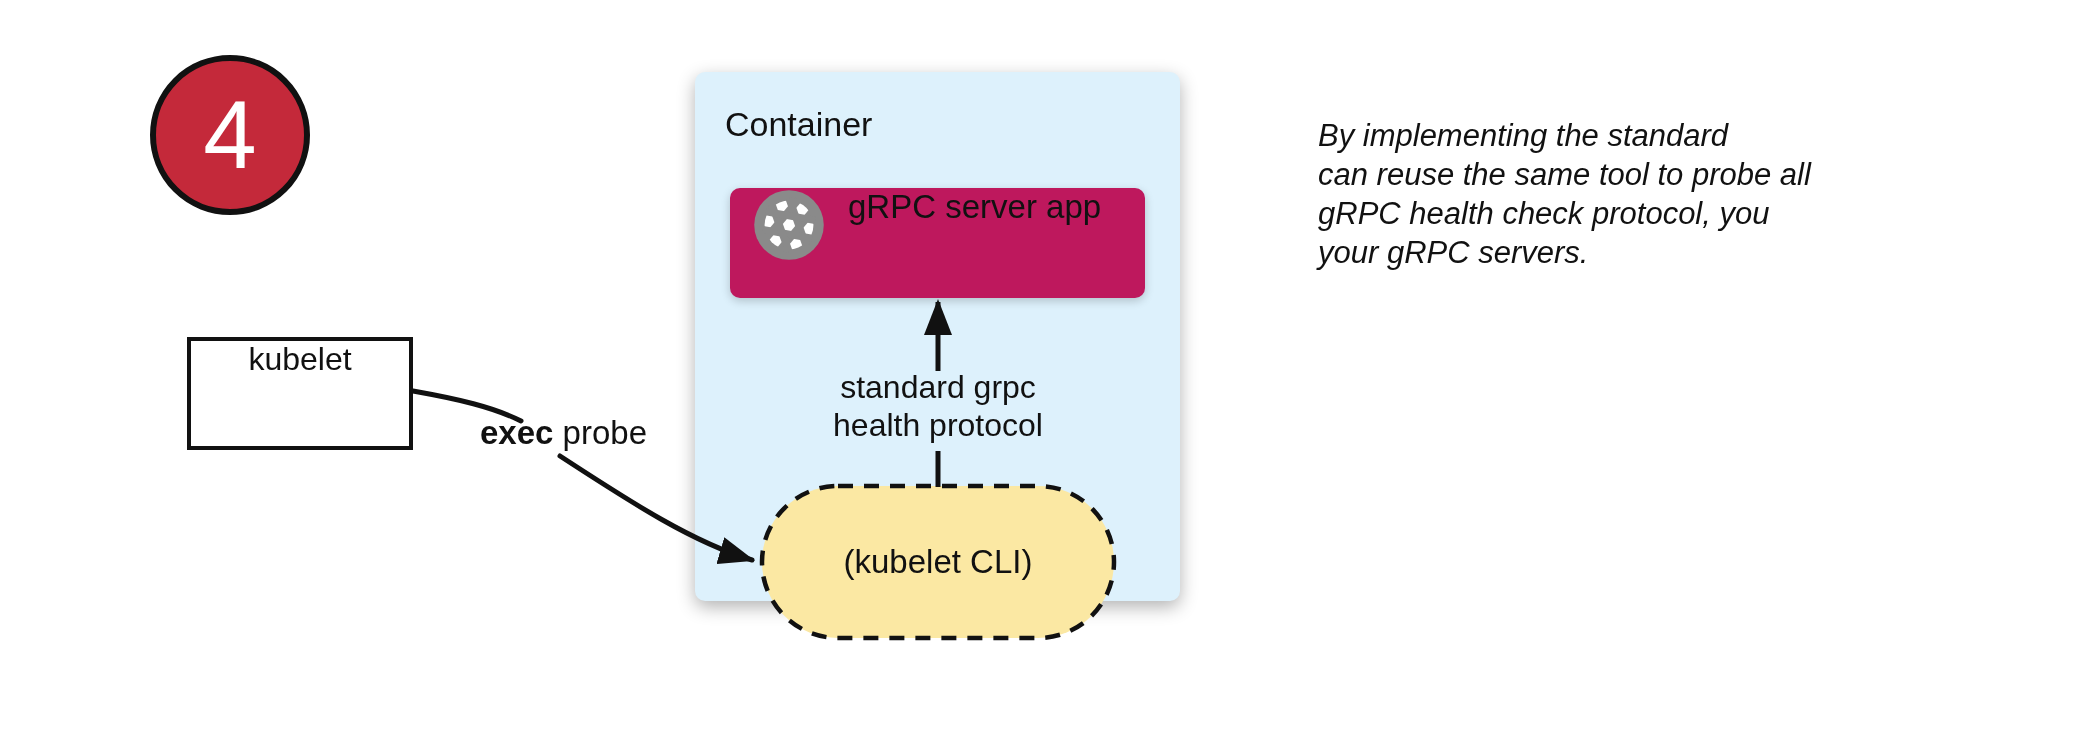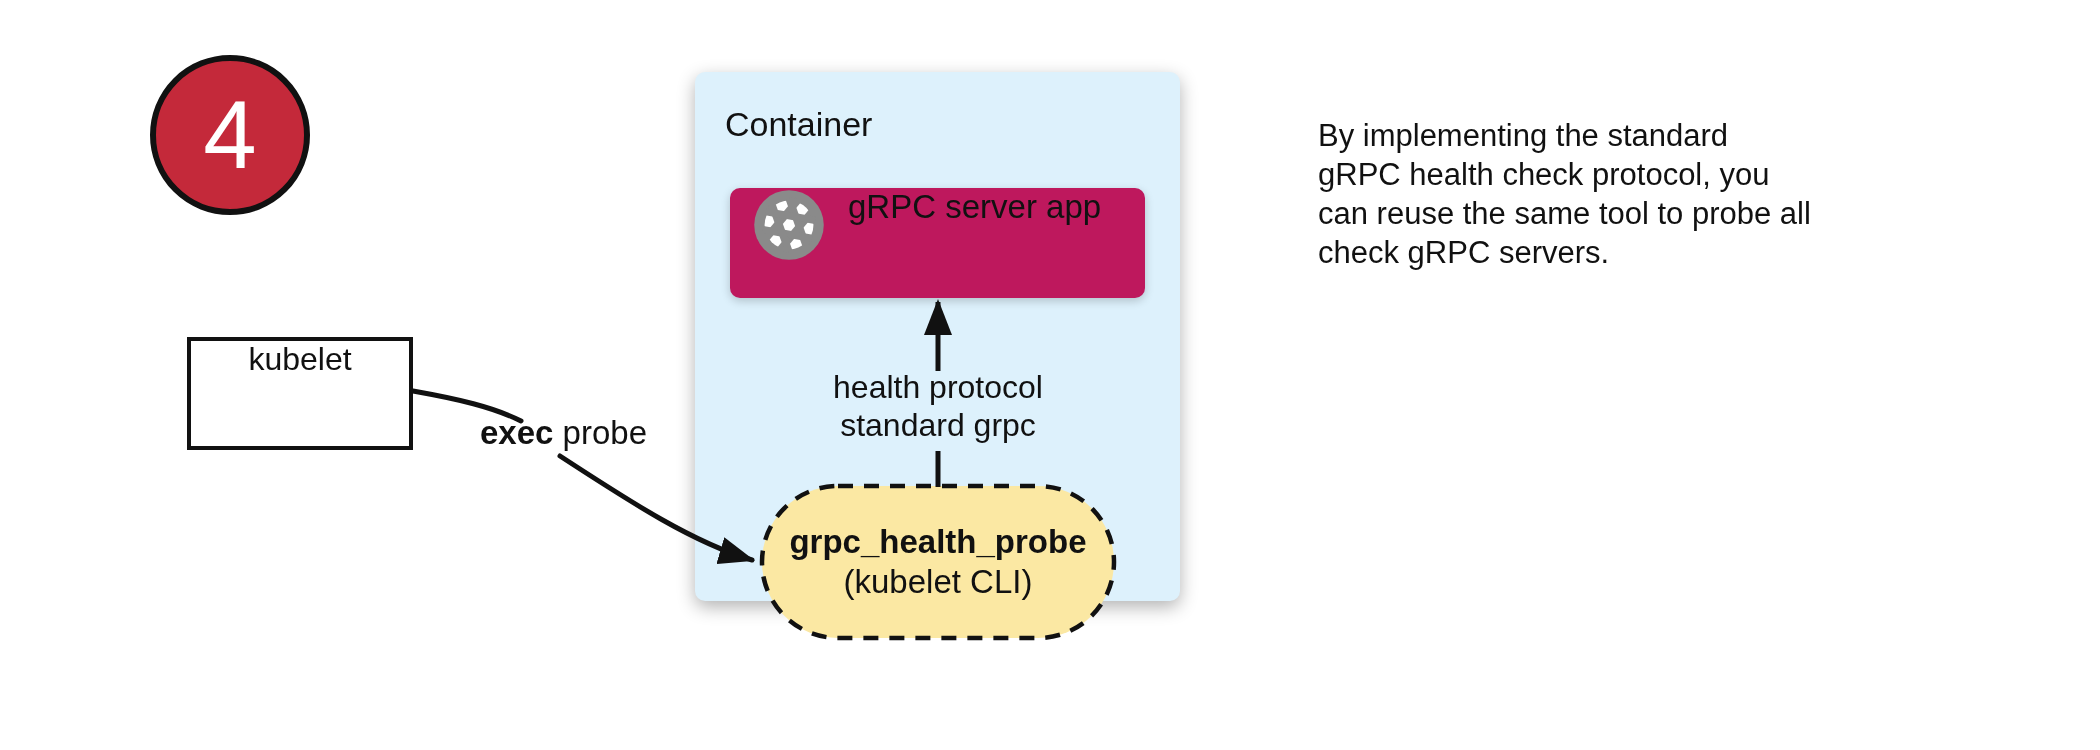--- a/index.html
+++ b/index.html
@@ -43,21 +43,21 @@
   .pill-text{
     position:absolute;left:762px;top:486px;width:352px;height:152px;z-index:3;
     display:flex;flex-direction:column;align-items:center;justify-content:center;
     font-size:33px;line-height:40px;text-align:center;
   }
   .pill-text .t1{font-weight:bold;}
   .exec-label{position:absolute;left:455px;top:414px;font-size:33px;z-index:3;}
   .exec-label .b{font-weight:bold;margin-left:25px;}
   .side-note{
     position:absolute;left:1318px;top:116px;width:600px;
-    font-size:31px;line-height:39px;
+    font-size:31px;line-height:39px;font-style:italic;
   }
 </style>
 </head>
 <body>
 
 <div class="canvas">
 
   <div class="badge">
     <span>4</span>
   </div>
@@ -101,29 +101,28 @@
     <path d="M 938,487 L 938,451" fill="none" stroke="#111" stroke-width="5"></path>
 
     <path d="M 938,371 L 938,302" fill="none" stroke="#111" stroke-width="5" marker-end="url(#arrow)"></path>
   </svg>
 
   <div class="exec-label">
     <span class="b">exec</span><span> probe</span>
   </div>
 
   <div class="protocol-label">
+    <div>standard grpc</div>
     <div>health protocol</div>
-    <div>standard grpc</div>
   </div>
 
   <div class="pill-text">
-    <div class="t1">grpc_health_probe</div>
     <div class="t2">(kubelet CLI)</div>
   </div>
 
   <div class="side-note">
     <div>By implementing the standard</div>
+    <div>can reuse the same tool to probe all</div>
     <div>gRPC health check protocol, you</div>
-    <div>can reuse the same tool to probe all</div>
-    <div>check gRPC servers.</div>
+    <div>your gRPC servers.</div>
   </div>
 
 </div>
 
 </body></html>

